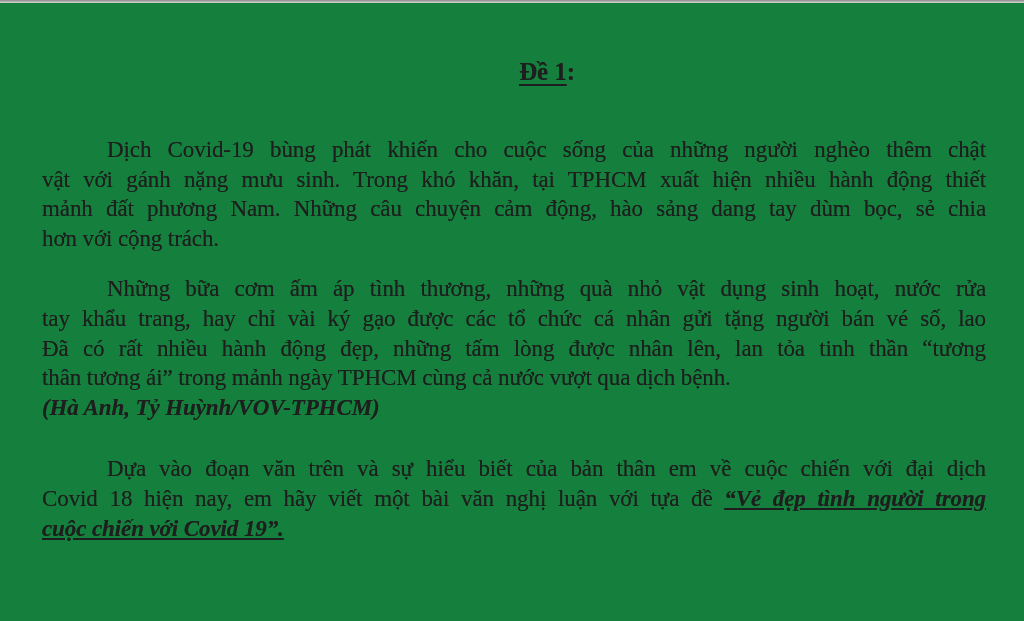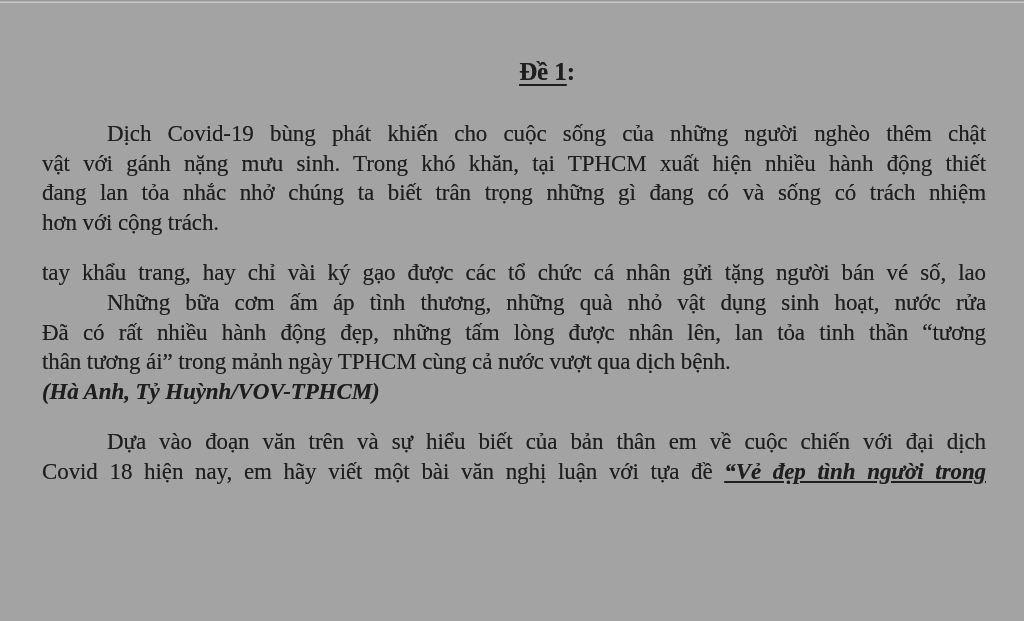--- a/index.html
+++ b/index.html
@@ -4,21 +4,21 @@
 <style>
   html, body {
     margin: 0;
     padding: 0;
     background: #ffffff;
   }
   .page {
     position: relative;
     width: 1024px;
     height: 621px;
-    background: #a3a3a3;
+    background: #15803d;
     overflow: hidden;
     font-family: "Liberation Serif", "DejaVu Serif", serif;
     color: #1e1e1e;
     font-size: 23px;
     letter-spacing: -0.1px;
   }
   .top-edge {
     position: absolute;
     top: 0; left: 0; right: 0;
     height: 3px;
@@ -35,23 +35,23 @@
     font-weight: bold;
     font-size: 25px;
     line-height: 30px;
   }
   .heading-title {
     text-decoration: underline;
     text-decoration-thickness: 2px;
     text-underline-offset: 4px;
   }
   .para { margin: 0; }
-  .para-1 { margin-top: 32px; }
+  .para-1 { margin-top: 48px; }
   .para-2 { margin-top: 21px; }
-  .para-3 { margin-top: 21px; }
+  .para-3 { margin-top: 32px; }
   .ln {
     line-height: 29.6px;
     text-align: justify;
     text-align-last: justify;
   }
   .ln.first { text-indent: 65px; }
   .ln.last { text-align-last: left; }
   .attribution {
     line-height: 29.6px;
     text-align: left;
@@ -71,32 +71,33 @@
 <div class="page">
   <div class="top-edge"></div>
 
   <div class="content">
 
     <div class="heading"><span class="heading-title">Đề 1</span><span class="heading-colon">:</span></div>
 
     <div class="para para-1">
       <div class="ln first">Dịch Covid-19 bùng phát khiến cho cuộc sống của những người nghèo thêm chật</div>
       <div class="ln">vật với gánh nặng mưu sinh. Trong khó khăn, tại TPHCM xuất hiện nhiều hành động thiết</div>
-      <div class="ln">đang lan tỏa nhắc nhở chúng ta biết trân trọng những gì đang có và sống có trách nhiệm</div>
+      <div class="ln">mảnh đất phương Nam. Những câu chuyện cảm động, hào sảng dang tay dùm bọc, sẻ chia</div>
       <div class="ln last">hơn với cộng trách.</div>
     </div>
 
     <div class="para para-2">
+      <div class="ln first">Những bữa cơm ấm áp tình thương, những quà nhỏ vật dụng sinh hoạt, nước rửa</div>
       <div class="ln">tay khẩu trang, hay chỉ vài ký gạo được các tổ chức cá nhân gửi tặng người bán vé số, lao</div>
-      <div class="ln first">Những bữa cơm ấm áp tình thương, những quà nhỏ vật dụng sinh hoạt, nước rửa</div>
       <div class="ln">Đã có rất nhiều hành động đẹp, những tấm lòng được nhân lên, lan tỏa tinh thần “tương</div>
       <div class="ln last">thân tương ái” trong mảnh ngày TPHCM cùng cả nước vượt qua dịch bệnh.</div>
     </div>
 
     <div class="attribution">(Hà Anh, Tỷ Huỳnh/VOV-TPHCM)</div>
 
     <div class="para para-3">
       <div class="ln first">Dựa vào đoạn văn trên và sự hiểu biết của bản thân em về cuộc chiến với đại dịch</div>
       <div class="ln"><span>Covid 18 hiện nay, em hãy viết một bài văn nghị luận với tựa đề </span><span class="emphasis">“Vẻ đẹp tình người trong</span></div>
+      <div class="ln last emphasis">cuộc chiến với Covid 19”.</div>
     </div>
 
   </div>
 </div>
 
 </body></html>

